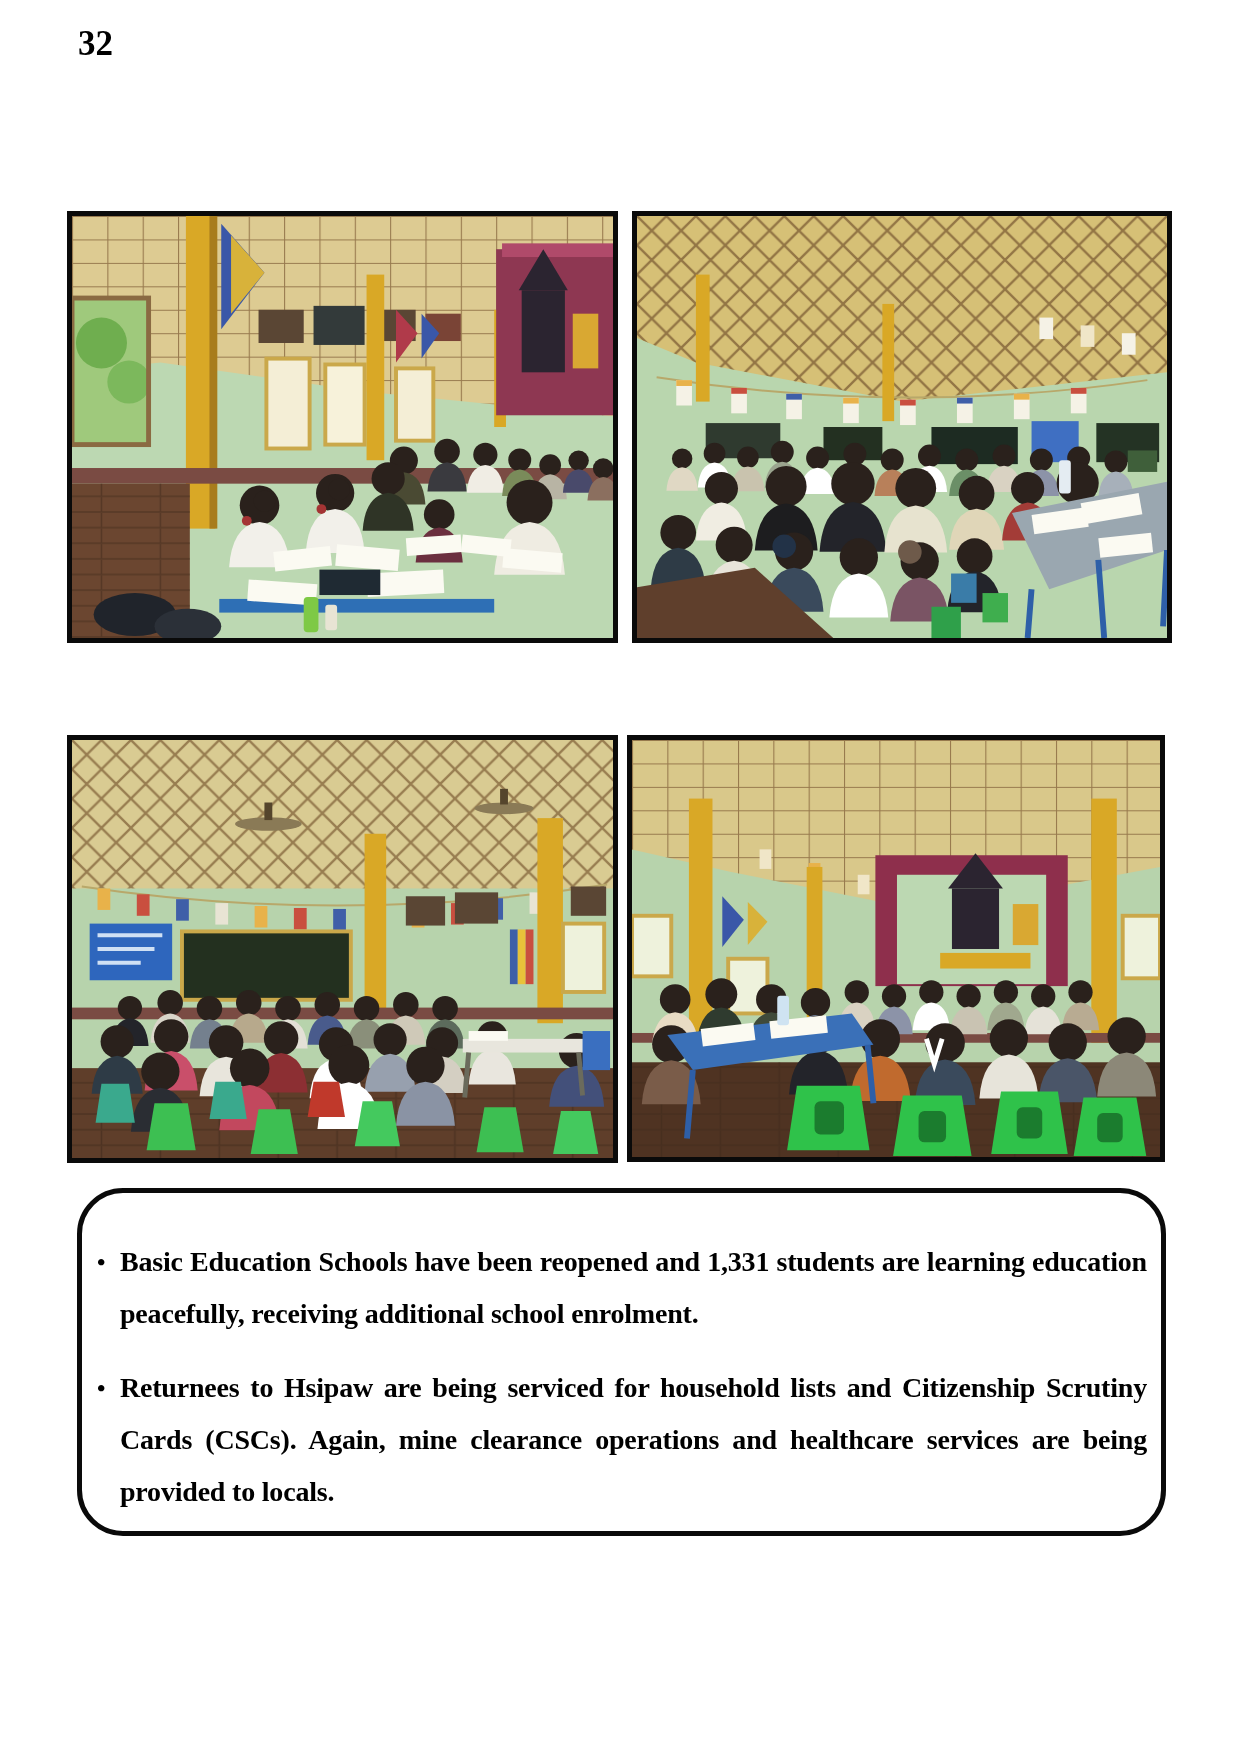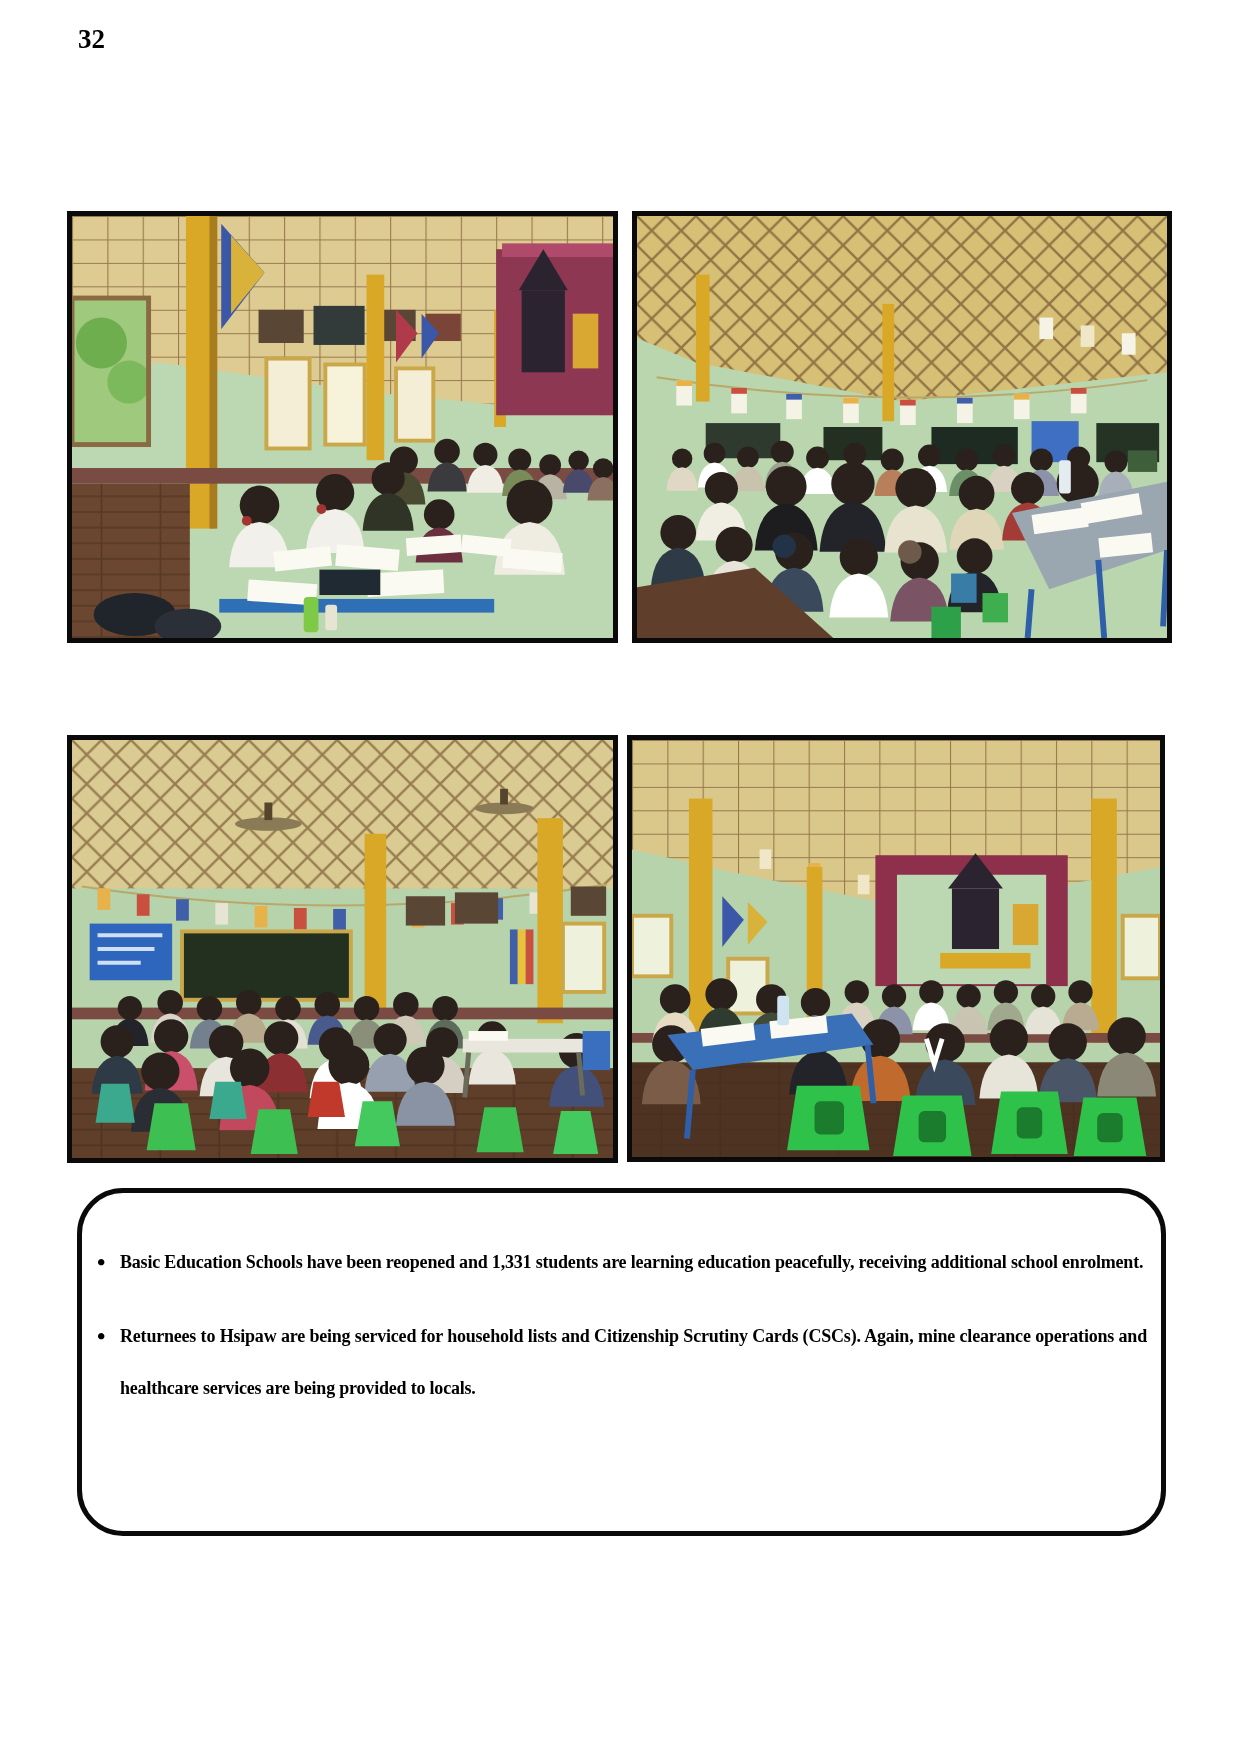--- a/index.html
+++ b/index.html
@@ -1,33 +1,33 @@
 <!DOCTYPE html>
 <html><head>
 <meta charset="utf-8">
 <style>
   html,body{margin:0;padding:0;background:#ffffff;}
   body{width:1241px;height:1755px;position:relative;font-family:"Liberation Serif","DejaVu Serif",serif;color:#000;}
   .page{position:absolute;inset:0;background:#fff;}
-  .page-number{position:absolute;left:78px;top:24px;font-size:27px;font-weight:bold;text-align:center;}
+  .page-number{position:absolute;left:78px;top:24px;font-size:35px;font-weight:bold;text-align:center;}
   .title{position:absolute;left:66px;top:116px;width:1108px;margin:0;text-align:center;
          font-size:26px;font-weight:bold;letter-spacing:-0.2px;}
   figure.photo{position:absolute;margin:0;border:5px solid #0a0a0a;box-sizing:border-box;
                background:#cfe3c4;overflow:hidden;}
   figure.photo svg{display:block;width:100%;height:100%;}
   .photo-a{left:67px;top:211px;width:551px;height:432px;}
   .photo-b{left:632px;top:211px;width:540px;height:432px;}
   .photo-c{left:67px;top:735px;width:551px;height:428px;}
   .photo-d{left:627px;top:735px;width:538px;height:427px;}
   .callout{position:absolute;left:77px;top:1188px;width:1089px;height:348px;box-sizing:border-box;
            border:5px solid #0a0a0a;border-radius:46px;background:#fff;padding:43px 14px 13px 15px;}
   .bullet-row{display:flex;align-items:flex-start;}
   .bullet-row + .bullet-row{margin-top:22px;}
   .bullet{flex:0 0 23px;font-size:24px;font-weight:bold;line-height:52px;}
-  .bullet-text{flex:1 1 auto;margin:0;font-size:18px;font-weight:bold;line-height:52px;
+  .bullet-text{flex:1 1 auto;margin:0;font-size:28px;font-weight:bold;line-height:52px;
                text-align:justify;letter-spacing:-0.2px;}
 </style>
 </head>
 <body>
 
 <div class="page">
 
   <div class="page-number">32</div>
 
 

